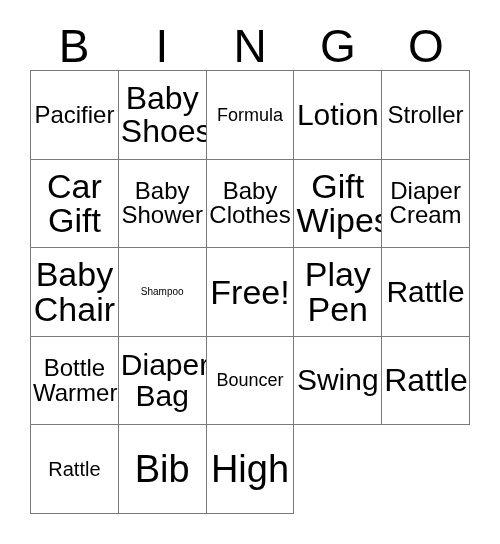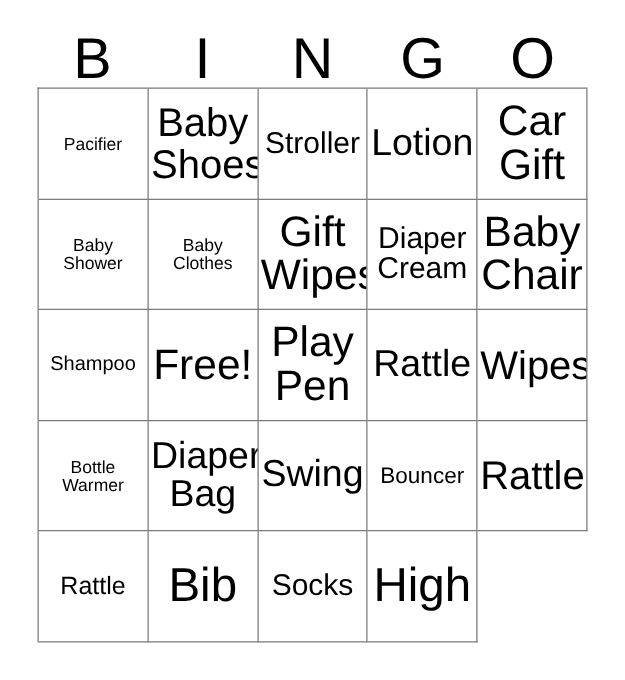--- a/index.html
+++ b/index.html
@@ -71,24 +71,24 @@
   }
   .cell-text {
     display: block;
     width: 100%;
     line-height: 1.02;
     white-space: pre-line;
     word-break: normal;
   }
 
   
-  .fs-xs   { font-size: 16px; }
+  .fs-xs   { font-size: 10px; }
   .fs-s    { font-size: 18px; }
   .fs-sm   { font-size: 20px; }
-  .fs-m    { font-size: 14px; }
+  .fs-m    { font-size: 24px; }
   .fs-ml   { font-size: 24px; }
   .fs-xl   { font-size: 30px; }
   .fs-xxl  { font-size: 32px; }
   .fs-3xl  { font-size: 34px; }
   .fs-4xl  { font-size: 38px; }
 </style>
 </head>
 <body>
 
 <div class="card">
@@ -104,24 +104,27 @@
   <div class="grid">
 
     <div class="cell">
         <span class="cell-text fs-m">Pacifier</span>
       </div>
     <div class="cell">
         <span class="cell-text fs-xxl">Baby
 Shoes</span>
       </div>
     <div class="cell">
-        <span class="cell-text fs-ml">Stroller</span>
+        <span class="cell-text fs-s">Formula</span>
       </div>
     <div class="cell">
         <span class="cell-text fs-xl">Lotion</span>
+      </div>
+    <div class="cell">
+        <span class="cell-text fs-ml">Stroller</span>
       </div>
 
     <div class="cell">
         <span class="cell-text fs-3xl">Car
 Gift</span>
       </div>
     <div class="cell">
         <span class="cell-text fs-m">Baby
 Shower</span>
       </div>
@@ -150,47 +153,41 @@
       </div>
     <div class="cell">
         <span class="cell-text fs-3xl">Play
 Pen</span>
       </div>
     <div class="cell">
         <span class="cell-text fs-xl">Rattle</span>
       </div>
 
     <div class="cell">
-        <span class="cell-text fs-xxl">Wipes</span>
-      </div>
-    <div class="cell">
         <span class="cell-text fs-m">Bottle
 Warmer</span>
       </div>
     <div class="cell">
         <span class="cell-text fs-xl">Diaper
 Bag</span>
       </div>
     <div class="cell">
-        <span class="cell-text fs-xl">Swing</span>
+        <span class="cell-text fs-s">Bouncer</span>
       </div>
     <div class="cell">
-        <span class="cell-text fs-s">Bouncer</span>
+        <span class="cell-text fs-xl">Swing</span>
       </div>
 
     <div class="cell">
         <span class="cell-text fs-xxl">Rattle</span>
       </div>
     <div class="cell">
         <span class="cell-text fs-sm">Rattle</span>
       </div>
     <div class="cell">
         <span class="cell-text fs-4xl">Bib</span>
       </div>
     <div class="cell">
-        <span class="cell-text fs-ml">Socks</span>
-      </div>
-    <div class="cell">
         <span class="cell-text fs-4xl">High</span>
       </div>
 
   </div>
 </div>
 
 </body></html>

